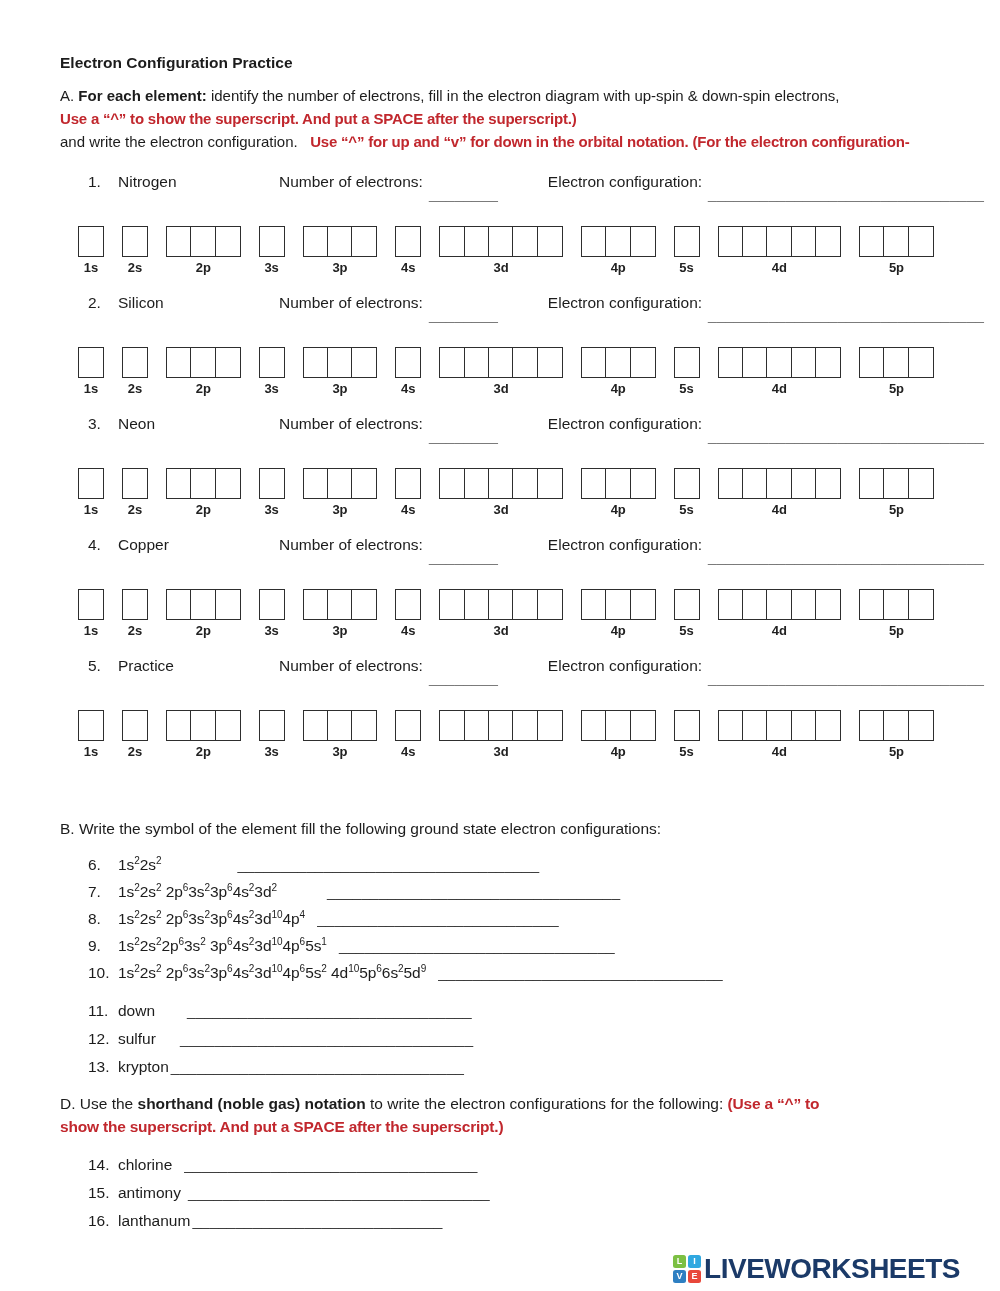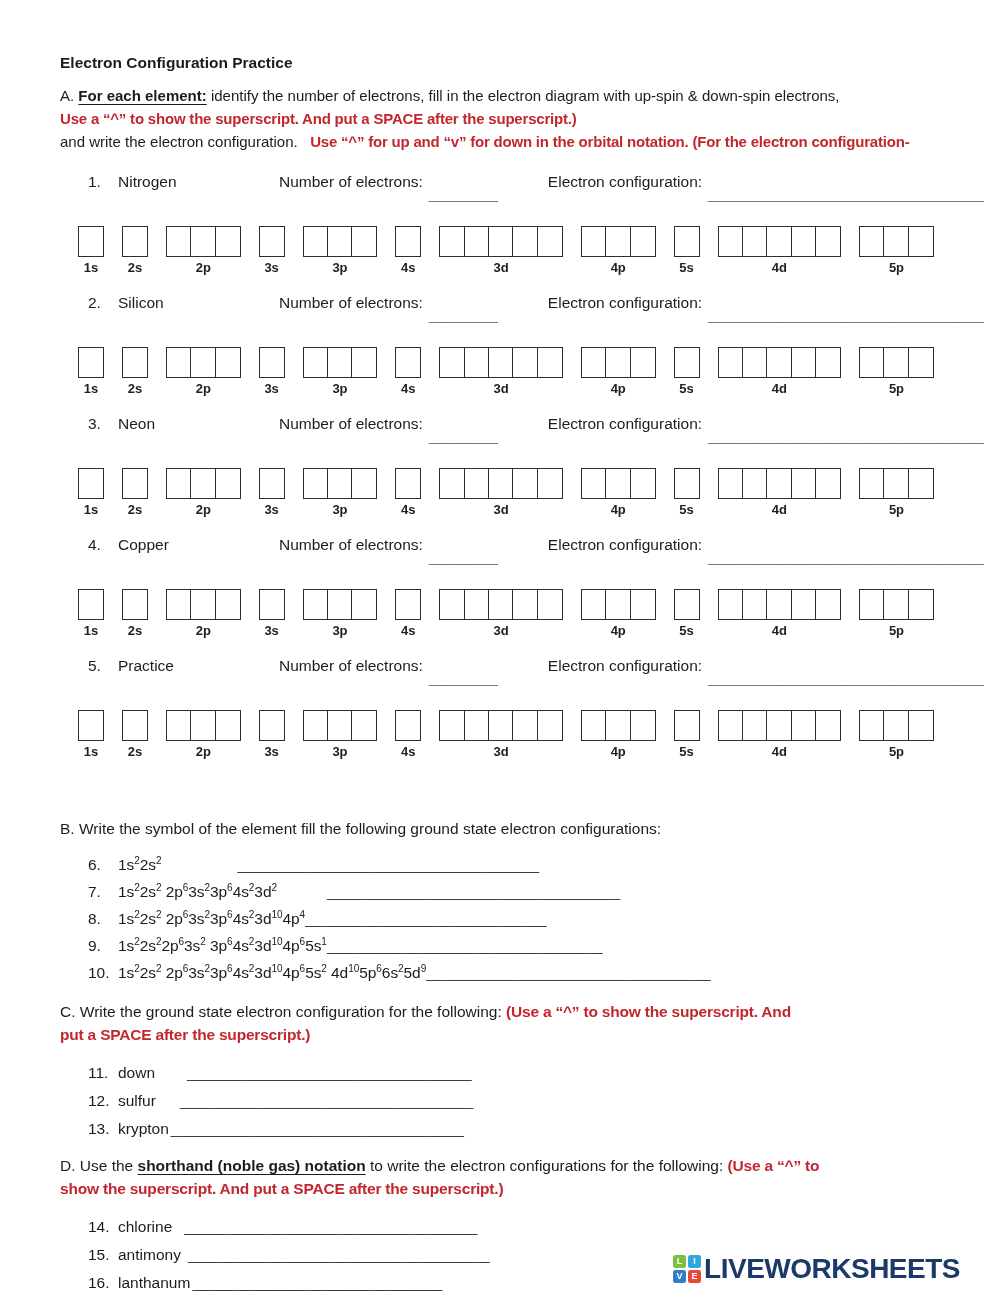--- a/index.html
+++ b/index.html
@@ -5,21 +5,21 @@
   html,body{margin:0;padding:0;}
   body{
     width:1000px;height:1291px;background:#ffffff;position:relative;overflow:hidden;
     font-family:"Liberation Sans","DejaVu Sans",sans-serif;color:#1c1c1c;
   }
   .page{padding:54px 40px 0 60px;}
   .ws-title{font-size:15.5px;font-weight:700;margin:0 0 12px 0;}
   .intro{font-size:15px;line-height:23px;}
   .intro-line,.head-line{white-space:pre;display:block;}
   .st-n{font-weight:400;}
-  .st-bu{font-weight:700;text-decoration:underline;text-underline-offset:3px;}
+  .st-bu{font-weight:700;text-underline-offset:3px;}
   .st-rb{color:#c1272d;font-weight:700;letter-spacing:-0.2px;}
   
   .orbital-row{margin-top:17px;}
   .orbital-row:first-child{margin-top:18px;}
   .row-header{display:flex;font-size:15.5px;line-height:21px;margin-left:28px;white-space:pre;}
   .q-num{width:30px;flex:none;}
   .q-el{width:117px;flex:none;}
   .h-lab{flex:none;margin-left:44px;}
   .h-blank{flex:none;color:#737373;margin:12px 6px;}
   .orbital-groups{display:flex;justify-content:space-between;width:856px;margin:10px 0 0 18px;}
@@ -30,21 +30,21 @@
   .olabel{font-size:13px;font-weight:700;margin-top:3px;color:#222;}
   
   .sec{margin:0;}
   .sec-b{margin-top:58px;}
   .sec-heading{font-size:15.5px;line-height:23px;}
   .items{margin-top:14px;}
   .list-item{display:flex;font-size:15.5px;line-height:22px;margin:0 0 5px 28px;white-space:pre;}
   .li-num{width:30px;flex:none;}
   .cfg{letter-spacing:-0.1px;}
   .cfg sup{font-size:10px;line-height:0;vertical-align:super;letter-spacing:0;}
-  .blank{color:#333;white-space:nowrap;}
+  .blank{color:#333;white-space:nowrap;margin-left:12px;}
   .g76{margin-left:76px;} .g50{margin-left:50px;} .g32{margin-left:32px;}
   .g24{margin-left:24px;} .g12{margin-left:12px;} .g7{margin-left:7px;} .g2{margin-left:2px;}
   .sec-c{margin-top:16px;}
   .sec-d{margin-top:14px;}
   .sec-c .items,.sec-d .items{margin-top:16px;}
   .sec-c .list-item,.sec-d .list-item{margin-bottom:6px;}
   
   .brand{position:absolute;right:40px;bottom:6px;display:flex;align-items:center;}
   .brand-icon{display:grid;grid-template-columns:13px 13px;gap:2px;margin-right:3px;}
   .tile{width:13px;height:13px;border-radius:2.5px;color:#fff;font-size:9px;font-weight:700;
@@ -566,24 +566,20 @@
       </div>
       <div class="list-item">
         <span class="li-num">10.</span>
         <span class="cfg"><span>1s</span><sup>2</sup><span>2s</span><sup>2</sup><span> 2p</span><sup>6</sup><span>3s</span><sup>2</sup><span>3p</span><sup>6</sup><span>4s</span><sup>2</sup><span>3d</span><sup>10</sup><span>4p</span><sup>6</sup><span>5s</span><sup>2</sup><span> 4d</span><sup>10</sup><span>5p</span><sup>6</sup><span>6s</span><sup>2</sup><span>5d</span><sup>9</sup></span>
         <span class="blank">_________________________________</span>
       </div>
     </div>
   </div>
 
   <div class="sec sec-c">
-    <div class="sec-heading">
-      <span class="head-line"><span class="st-n">C. Write the ground state electron configuration for the following: </span><span class="st-rb">(Use a “^” to show the superscript. And</span></span>
-      <span class="head-line"><span class="st-rb">put a SPACE after the superscript.)</span></span>
-    </div>
     <div class="items">
       <div class="list-item">
         <span class="li-num">11.</span>
         <span>down</span>
         <span class="blank g32">_________________________________</span>
       </div>
       <div class="list-item">
         <span class="li-num">12.</span>
         <span>sulfur</span>
         <span class="blank g24">__________________________________</span>

